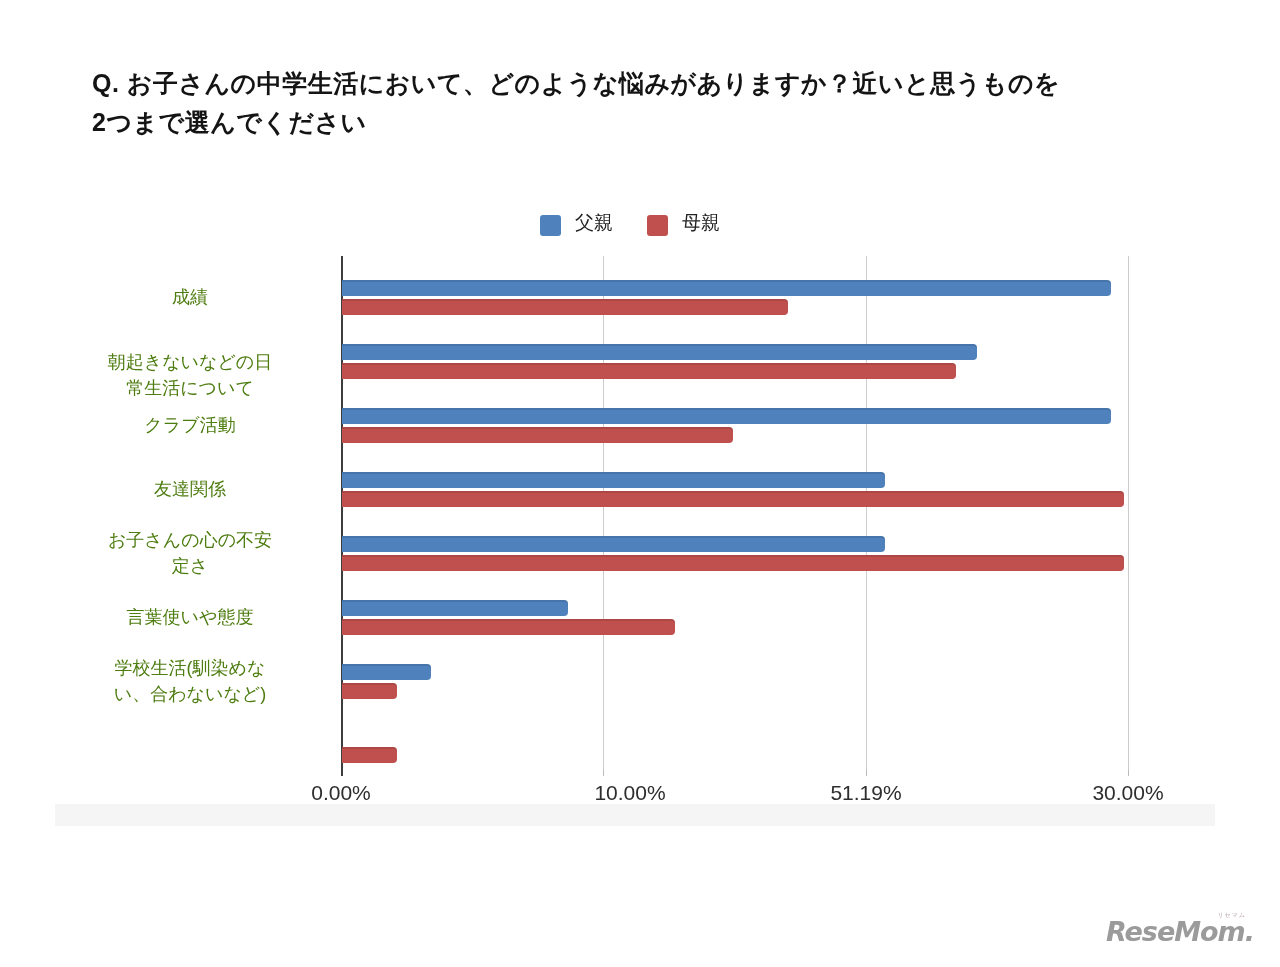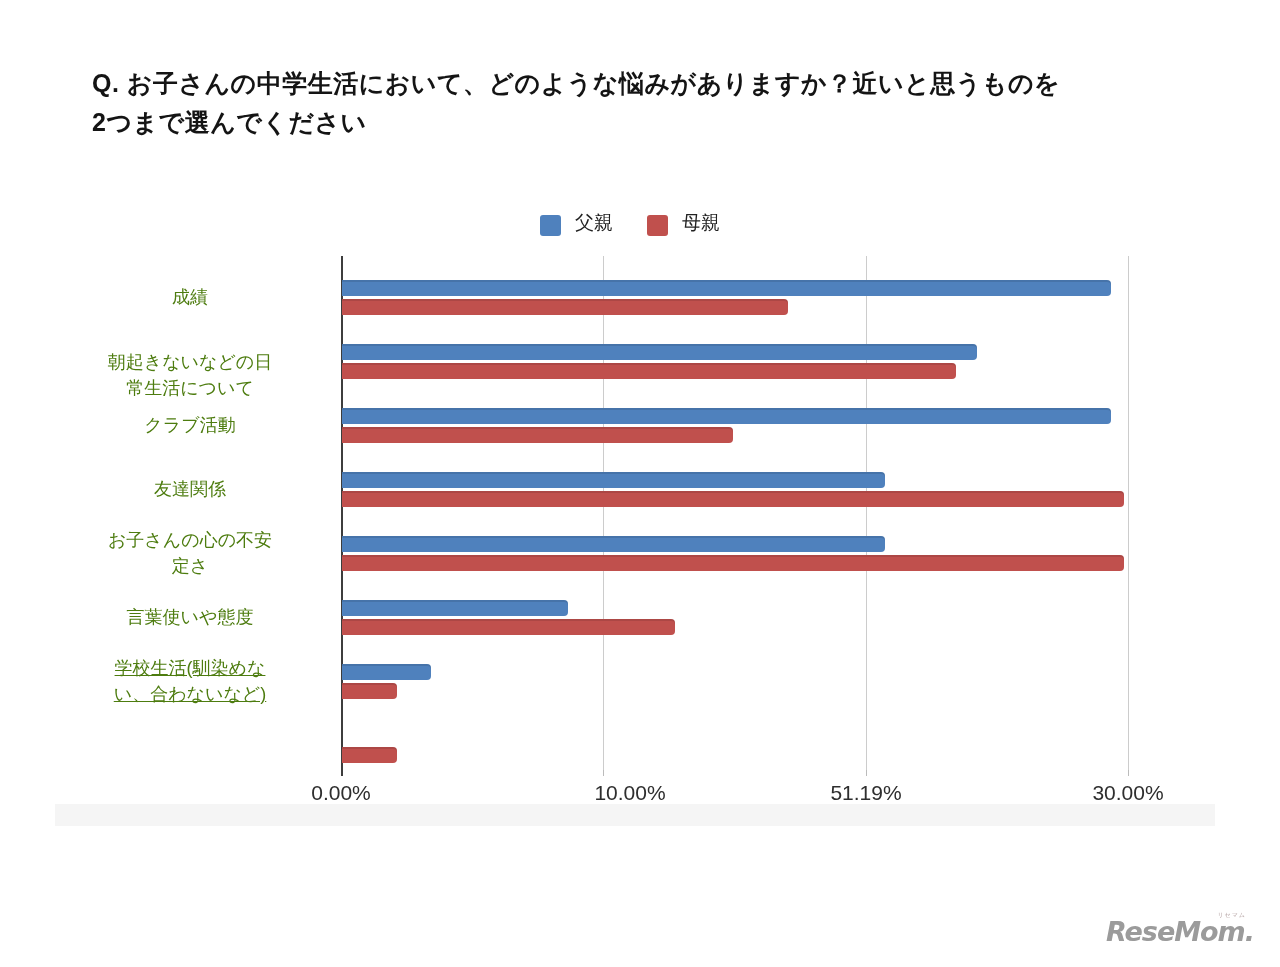--- a/index.html
+++ b/index.html
@@ -167,21 +167,21 @@
     <div class="cat-label" style="top: 489px;">友達関係</div>
     <div class="bar" style="top: 472px; width: 543.168px; background: rgb(79, 129, 189);"></div>
     <div class="bar" style="top: 491px; width: 781.952px; background: rgb(192, 80, 77);"></div>
     <div class="cat-label" style="top: 553px;">お子さんの心の不安
 定さ</div>
     <div class="bar" style="top: 536px; width: 543.168px; background: rgb(79, 129, 189);"></div>
     <div class="bar" style="top: 555px; width: 781.952px; background: rgb(192, 80, 77);"></div>
     <div class="cat-label" style="top: 617px;">言葉使いや態度</div>
     <div class="bar" style="top: 600px; width: 225.664px; background: rgb(79, 129, 189);"></div>
     <div class="bar" style="top: 619px; width: 333.248px; background: rgb(192, 80, 77);"></div>
-    <div class="cat-label" style="top: 681px; text-decoration: underline;">学校生活(馴染めな
+    <div class="cat-label" style="top: 681px;">学校生活(馴染めな
 い、合わないなど)</div>
     <div class="bar" style="top: 664px; width: 89.216px; background: rgb(79, 129, 189);"></div>
     <div class="bar" style="top: 683px; width: 55.104px; background: rgb(192, 80, 77);"></div>
     <div class="bar" style="top: 747px; width: 55.104px; background: rgb(192, 80, 77);"></div>
   </div>
 
 <div class="bottom-band"></div>
 
 <div class="logo">
   <span class="logo-ruby">リセマム</span>

